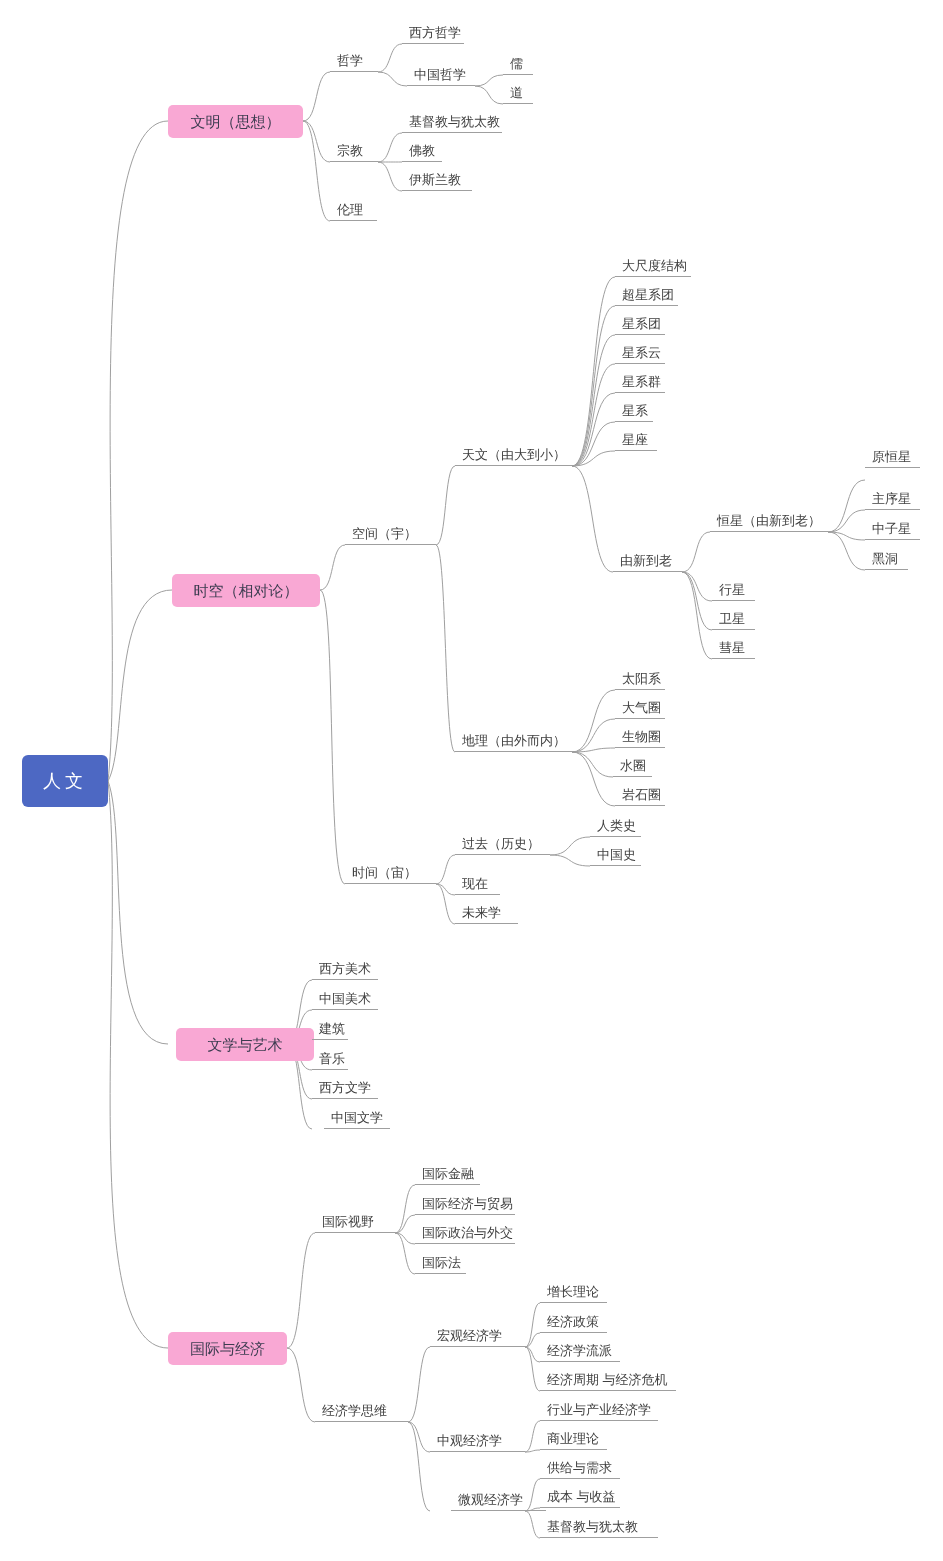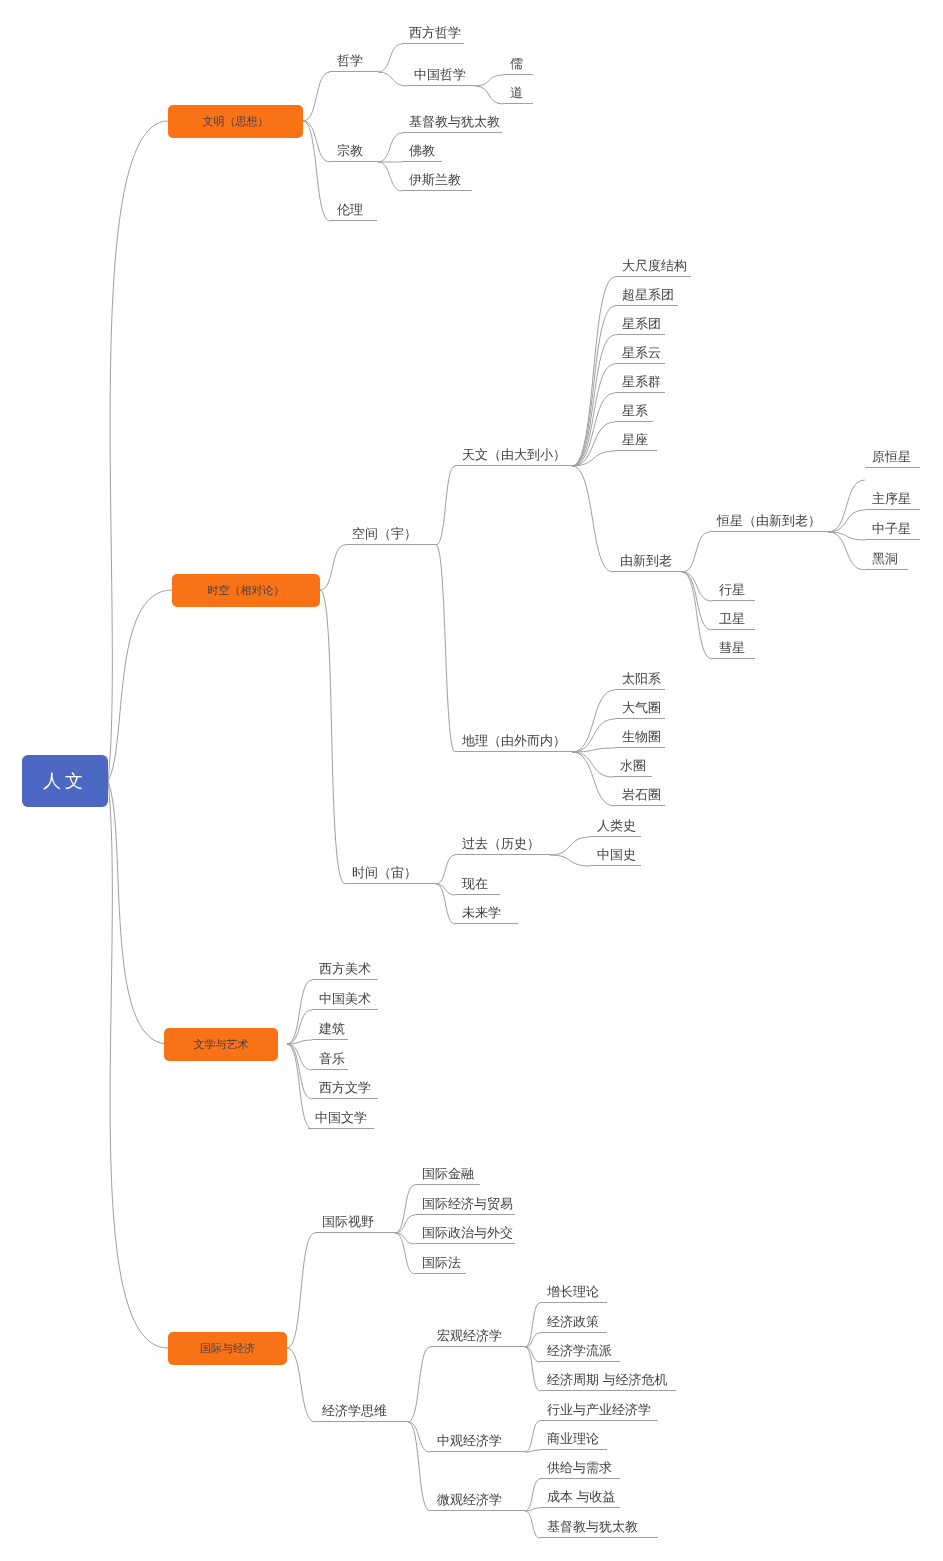--- a/index.html
+++ b/index.html
@@ -3,21 +3,21 @@
 <meta charset="utf-8">
 <style>
   * { margin:0; padding:0; box-sizing:border-box; }
   html,body { background:#ffffff; }
   body { font-family:"Liberation Sans","DejaVu Sans",sans-serif; }
   .canvas { position:relative; width:943px; height:1561px; background:#ffffff; overflow:hidden; }
   .connectors { position:absolute; left:0; top:0; z-index:1; }
   .connectors path { fill:none; stroke:#9f9f9f; stroke-width:1; }
   .node { position:absolute; z-index:2; color:#404040; white-space:nowrap; }
   .leaf { height:20px; line-height:18px; font-size:13px; padding-left:7px; border-bottom:1px solid #9f9f9f; }
-  .box  { background:#f97316; border-radius:5px; text-align:center; font-size:11px; color:#3c3c50; height:33px; line-height:33px; }
+  .box  { background:#f9a8d4; border-radius:5px; text-align:center; font-size:15px; color:#3c3c50; height:33px; line-height:33px; }
   .root { background:#4d68c3; color:#ffffff; font-size:18px; height:52px; line-height:52px; border-radius:6px; text-align:center; letter-spacing:4px; }
   .watermark { position:absolute; left:676px; top:1498px; z-index:2; font-size:25px; color:#9aa0a6; letter-spacing:1px; }
 </style>
 </head>
 <body>
 
 <div class="canvas">
 
   <svg class="connectors" width="943" height="1561">
     <path d="M 108 781 C 126 620, 76 121, 168 121"></path>
@@ -87,21 +87,21 @@
     <path d="M 525 1452 C 534 1452, 531 1450, 540 1450"></path>
     <path d="M 525 1511 C 534 1511, 531 1479, 540 1479"></path>
     <path d="M 525 1511 C 534 1511, 531 1508, 540 1508"></path>
     <path d="M 525 1511 C 534 1511, 531 1538, 540 1538"></path>
   </svg>
 
   <div class="node root" style="left:22px;top:755px;width:86px">人文</div>
 
   <div class="node box" style="left:168px;top:105px;width:135px">文明（思想）</div>
   <div class="node box" style="left:172px;top:574px;width:148px">时空（相对论）</div>
-  <div class="node box" style="left:164px;top:1028px;width:114px">文学与艺术</div>
+  <div class="node box" style="left:176px;top:1028px;width:138px">文学与艺术</div>
   <div class="node box" style="left:168px;top:1332px;width:119px">国际与经济</div>
 
   <div class="node leaf" style="left:330px;top:52px;width:48px">哲学</div>
   <div class="node leaf" style="left:402px;top:24px;width:62px">西方哲学</div>
   <div class="node leaf" style="left:407px;top:66px;width:68px">中国哲学</div>
   <div class="node leaf" style="left:503px;top:55px;width:30px">儒</div>
   <div class="node leaf" style="left:503px;top:84px;width:30px">道</div>
   <div class="node leaf" style="left:330px;top:142px;width:48px">宗教</div>
   <div class="node leaf" style="left:402px;top:113px;width:100px">基督教与犹太教</div>
   <div class="node leaf" style="left:402px;top:142px;width:40px">佛教</div>
@@ -137,35 +137,35 @@
   <div class="node leaf" style="left:590px;top:817px;width:51px">人类史</div>
   <div class="node leaf" style="left:590px;top:846px;width:51px">中国史</div>
   <div class="node leaf" style="left:455px;top:875px;width:45px">现在</div>
   <div class="node leaf" style="left:455px;top:904px;width:63px">未来学</div>
 
   <div class="node leaf" style="left:312px;top:960px;width:66px">西方美术</div>
   <div class="node leaf" style="left:312px;top:990px;width:66px">中国美术</div>
   <div class="node leaf" style="left:312px;top:1020px;width:36px">建筑</div>
   <div class="node leaf" style="left:312px;top:1050px;width:36px">音乐</div>
   <div class="node leaf" style="left:312px;top:1079px;width:66px">西方文学</div>
-  <div class="node leaf" style="left:308px;top:1109px;width:66px">中国文学</div>
+  <div class="node leaf" style="left:324px;top:1109px;width:66px">中国文学</div>
 
   <div class="node leaf" style="left:315px;top:1213px;width:80px">国际视野</div>
   <div class="node leaf" style="left:415px;top:1165px;width:65px">国际金融</div>
   <div class="node leaf" style="left:415px;top:1195px;width:100px">国际经济与贸易</div>
   <div class="node leaf" style="left:415px;top:1224px;width:100px">国际政治与外交</div>
   <div class="node leaf" style="left:415px;top:1254px;width:51px">国际法</div>
   <div class="node leaf" style="left:315px;top:1402px;width:93px">经济学思维</div>
   <div class="node leaf" style="left:430px;top:1327px;width:95px">宏观经济学</div>
   <div class="node leaf" style="left:540px;top:1283px;width:67px">增长理论</div>
   <div class="node leaf" style="left:540px;top:1313px;width:67px">经济政策</div>
   <div class="node leaf" style="left:540px;top:1342px;width:80px">经济学流派</div>
   <div class="node leaf" style="left:540px;top:1371px;width:136px">经济周期 与经济危机</div>
   <div class="node leaf" style="left:430px;top:1432px;width:95px">中观经济学</div>
   <div class="node leaf" style="left:540px;top:1401px;width:118px">行业与产业经济学</div>
   <div class="node leaf" style="left:540px;top:1430px;width:67px">商业理论</div>
-  <div class="node leaf" style="left:430px;top:1491px;width:95px">微观经济学</div>
+  <div class="node leaf" style="left:451px;top:1491px;width:95px">微观经济学</div>
   <div class="node leaf" style="left:540px;top:1459px;width:80px">供给与需求</div>
   <div class="node leaf" style="left:540px;top:1488px;width:80px">成本 与收益</div>
   <div class="node leaf" style="left:540px;top:1518px;width:118px">基督教与犹太教</div>
 
 
 </div>
 
 </body></html>

